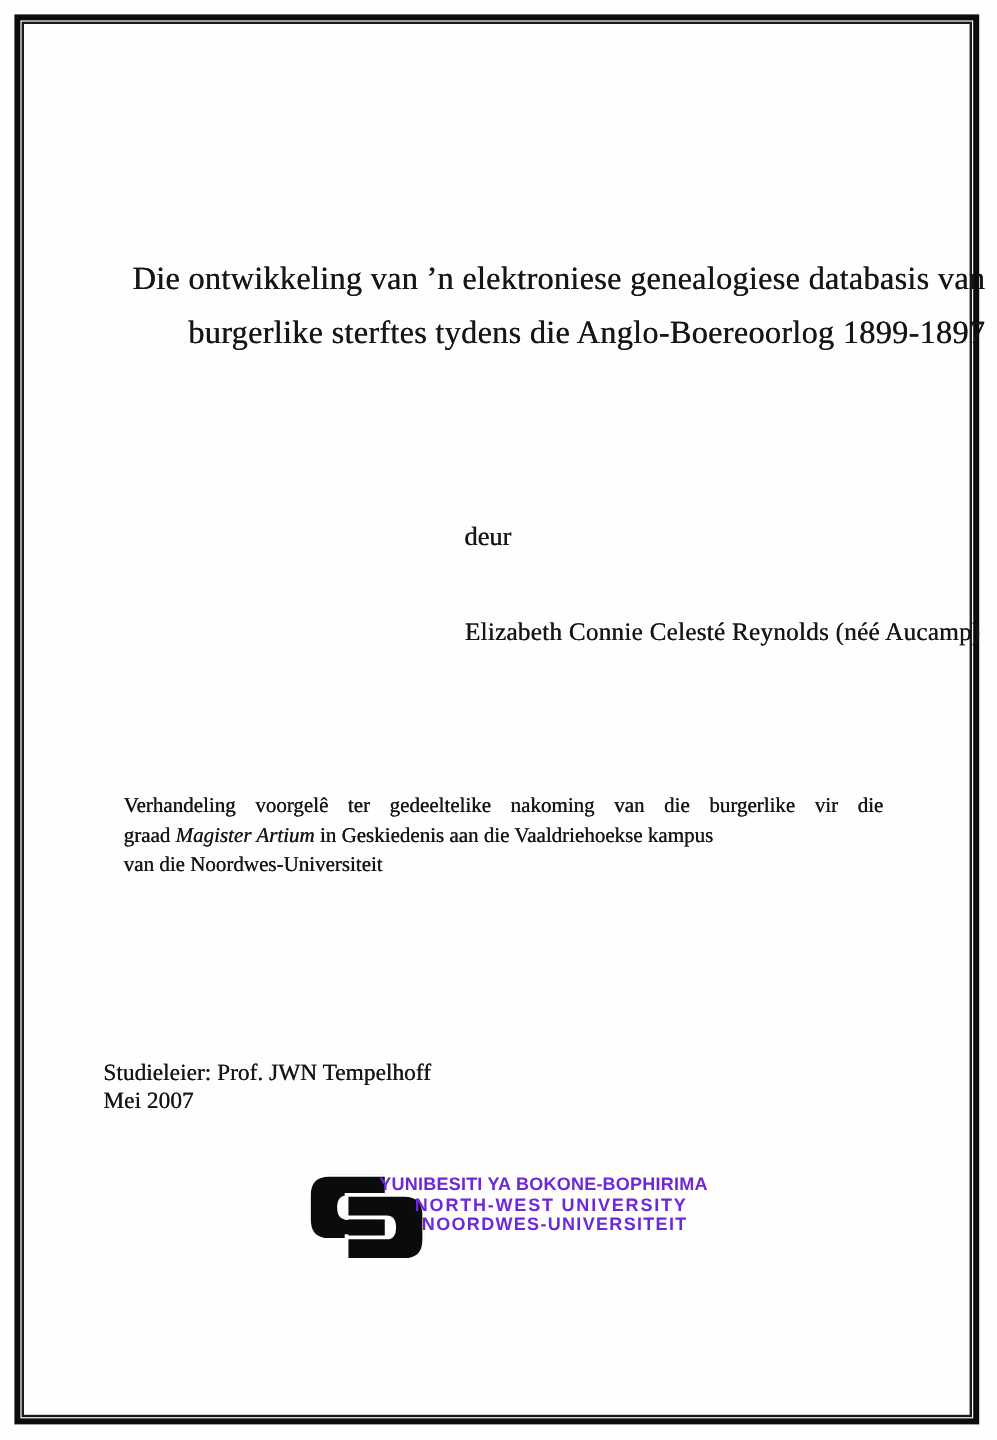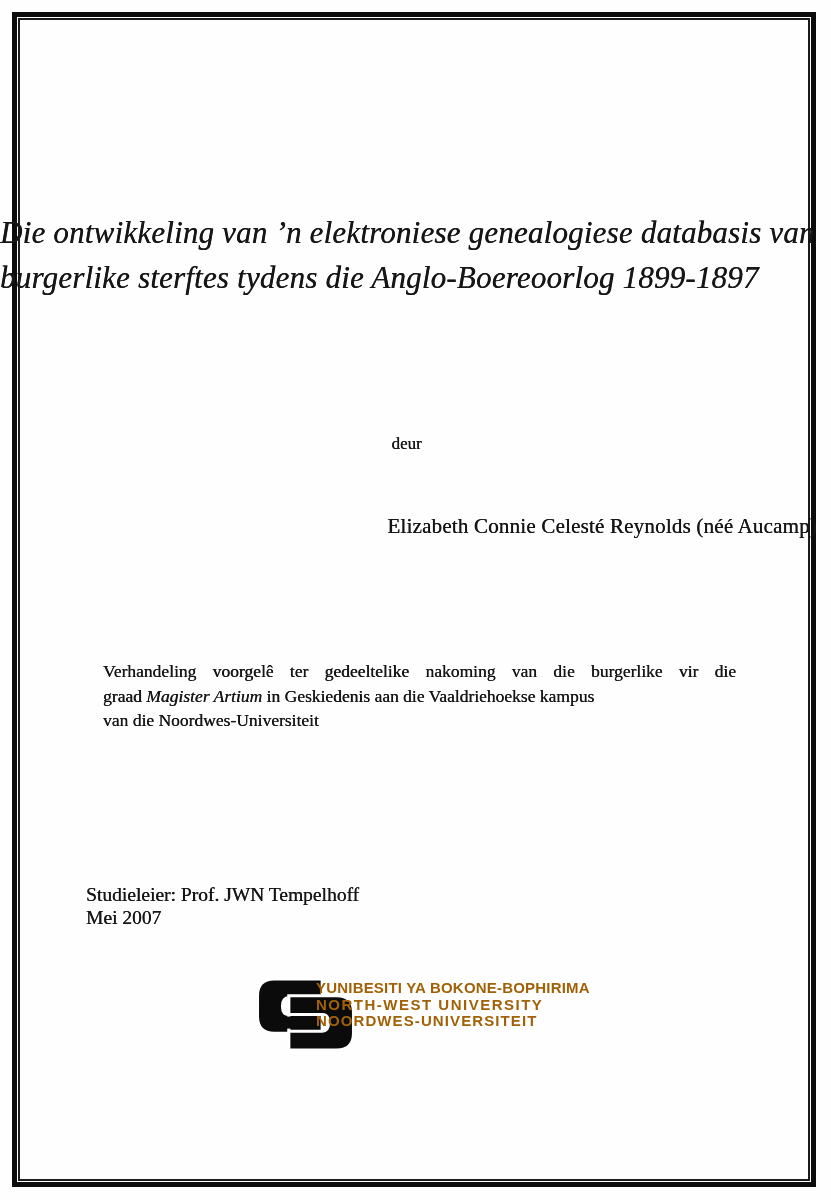--- a/index.html
+++ b/index.html
@@ -20,50 +20,50 @@
   }
   .frame-inner {
     position: absolute; inset: 1px;
     border: 2px solid #1b1b1b;
   }
 
   .serif-ink { text-shadow: 0.3px 0 0 currentColor; }
 
   .title {
     position: absolute; left: 0; right: 10px; top: 210px;
-    text-align: left;
-    font-size: 31px; line-height: 45px;
+    text-align: right;
+    font-size: 27px; line-height: 45px;
     letter-spacing: 0.2px;
-    font-style: italic;
   }
   .byline-prep {
     position: absolute; left: 0; right: 18px; top: 434px;
-    text-align: center; font-size: 17px;
+    text-align: center; font-size: 22px;
   }
   .author {
     position: absolute; left: 0; right: 14px; top: 514px;
     text-align: right; font-size: 21px; letter-spacing: 0.2px;
   }
   .decl {
     position: absolute; left: 103px; top: 659px; width: 633px;
     font-size: 17.5px; line-height: 24.5px;
   }
   .decl .justified { text-align: justify; text-align-last: justify; }
   .decl .it { font-style: italic; }
   .super {
     position: absolute; left: 86px; top: 883px;
     font-size: 19.5px; line-height: 23px;
   }
 
   .logo-mark { position: absolute; left: 257px; top: 979px; }
   .logo-text {
     position: absolute; left: 316px; top: 980px; width: 257px;
+    text-align: right;
     font-family: "Liberation Sans", "DejaVu Sans", sans-serif;
     font-weight: 700; font-size: 15px; line-height: 16.5px;
-    color: #a16207; white-space: nowrap;
+    color: #6d28d9; white-space: nowrap;
   }
   .logo-text .ls1 { letter-spacing: 0.2px; }
   .logo-text .ls2 { letter-spacing: 1.5px; }
   .logo-text .ls3 { letter-spacing: 1.1px; }
 </style>
 </head>
 <body>
 
 <div class="page">
 

